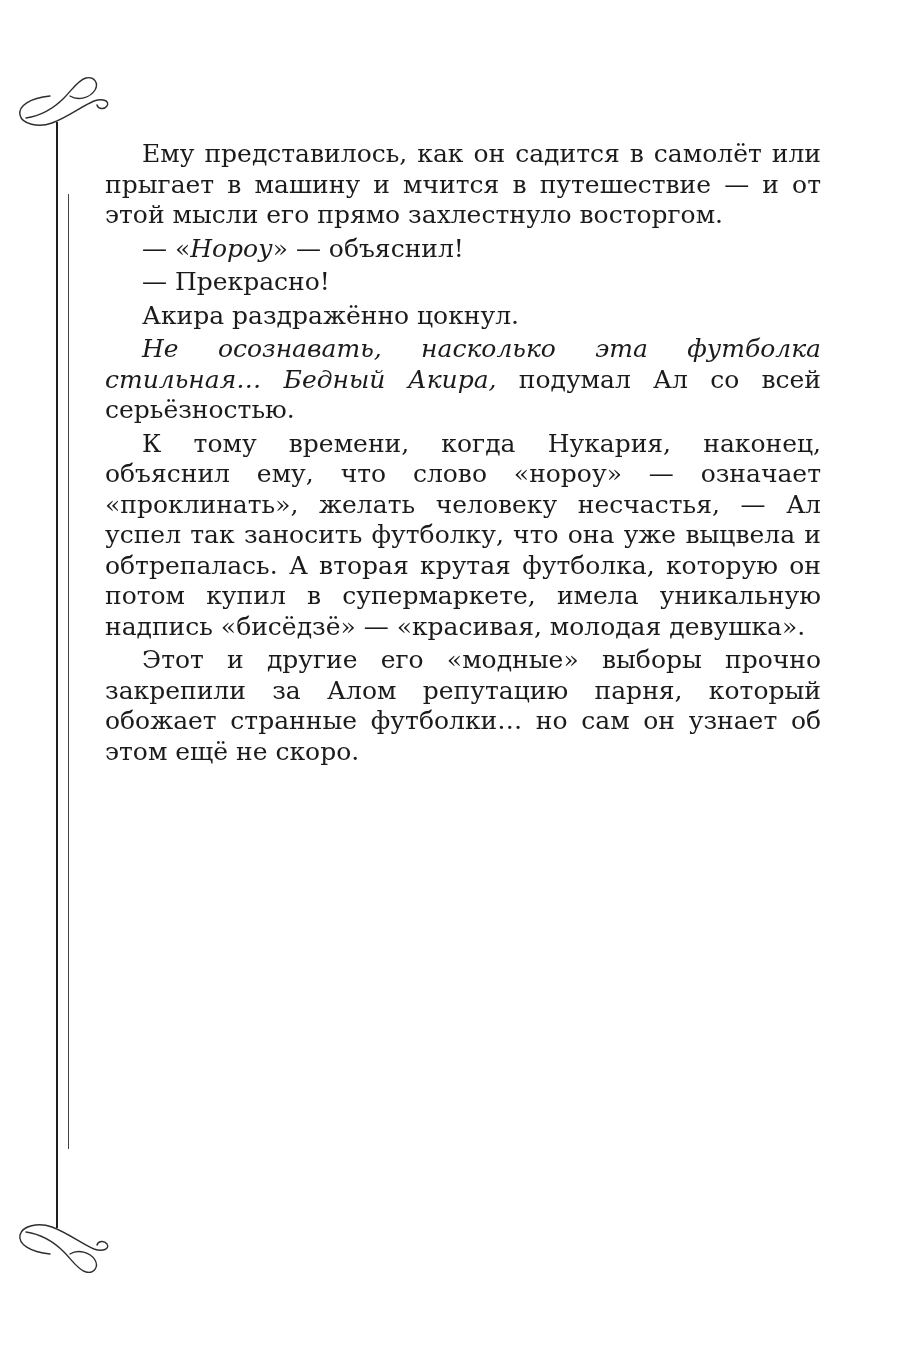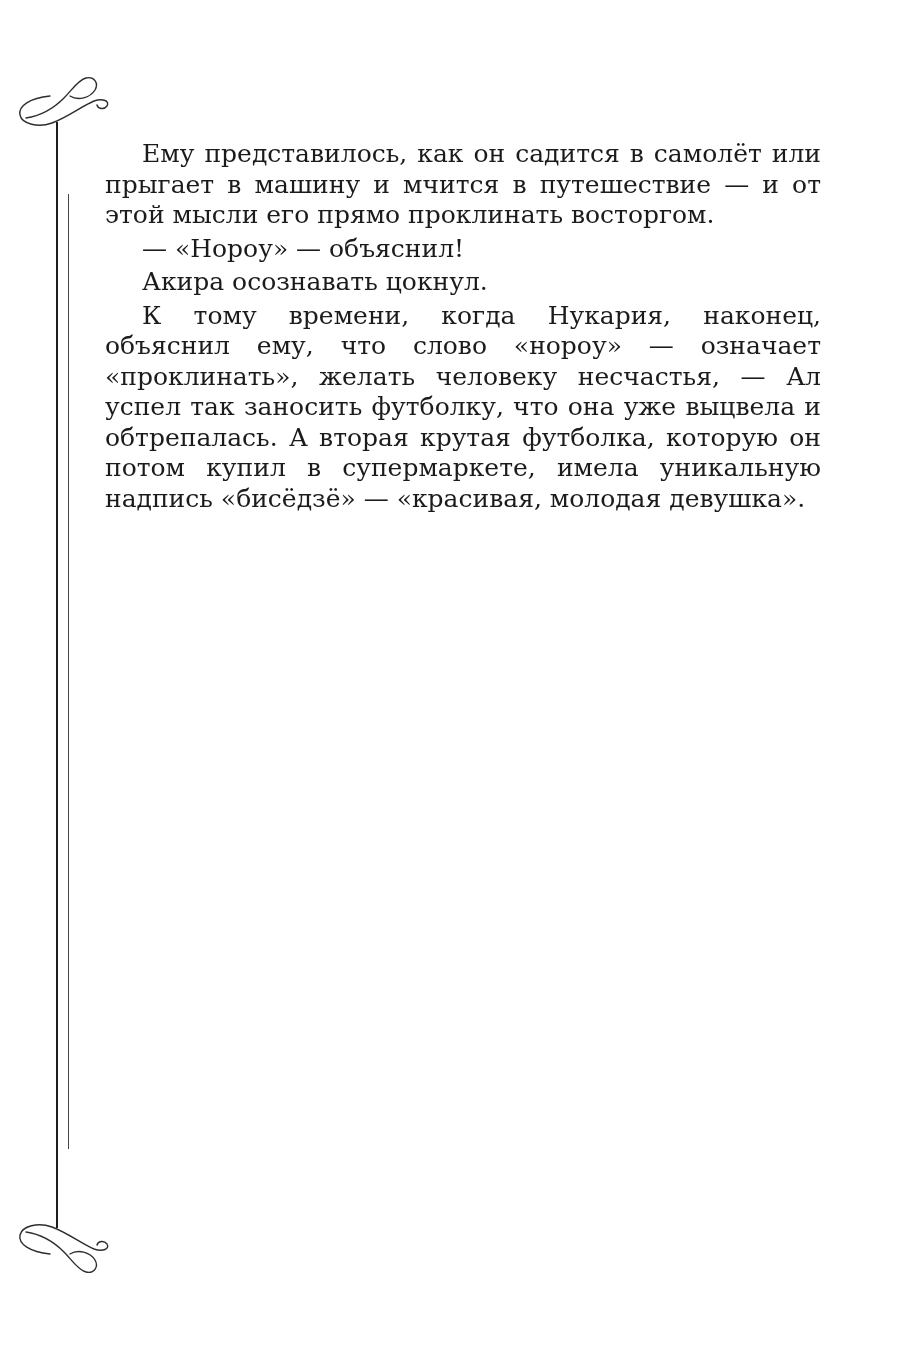--- a/index.html
+++ b/index.html
@@ -58,40 +58,43 @@
     line-height: 30.5px;
     text-align: justify;
     text-justify: inter-word;
   }
   .text-block p {
     margin: 0;
     margin-top: 3px;
     text-indent: 37px;
   }
   .text-block p:first-child { margin-top: 0; }
-  .it { }
+  .it { font-style: italic; }
 </style>
 </head>
 <body>
 
 <div class="page">
 
   <svg class="flourish flourish-top" viewBox="0 0 110 70" aria-hidden="true">
     <path d="M 40,26 C 20,28 8,36 10,45 C 12,54 28,58 42,53 C 58,47 72,36 84,31 C 93,28 100,31 97,36 C 94,40 88,39 87,35"></path>
     <path d="M 16,48 C 30,46 44,38 54,28 C 62,20 68,10 76,8 C 84,6 89,13 85,20 C 80,28 68,31 60,26"></path>
   </svg>
 
   <div class="rule-outer"></div>
   <div class="rule-inner"></div>
 
   <svg class="flourish flourish-bottom" viewBox="0 0 110 70" aria-hidden="true">
     <path d="M 40,26 C 20,28 8,36 10,45 C 12,54 28,58 42,53 C 58,47 72,36 84,31 C 93,28 100,31 97,36 C 94,40 88,39 87,35"></path>
     <path d="M 16,48 C 30,46 44,38 54,28 C 62,20 68,10 76,8 C 84,6 89,13 85,20 C 80,28 68,31 60,26"></path>
   </svg>
 
   <div class="text-block">
-      <p><span>Ему представилось, как он садится в самолёт или прыгает в машину и мчится в путешествие — и от этой мысли его прямо проклинать восторгом.</span></p>
+      <p><span>Ему представилось, как он садится в самолёт или прыгает в машину и мчится в путешествие — и от этой мысли его прямо захлестнуло восторгом.</span></p>
       <p><span>— «</span><span class="it">Нороу</span><span>» — объяснил!</span></p>
-      <p><span>Акира осознавать цокнул.</span></p>
+      <p><span>— Прекрасно!</span></p>
+      <p><span>Акира раздражённо цокнул.</span></p>
+      <p><span class="it">Не осознавать, насколько эта футболка стильная… Бедный Акира,</span><span> подумал Ал со всей серьёзностью.</span></p>
       <p><span>К тому времени, когда Нукария, наконец, объяснил ему, что слово «нороу» — означает «проклинать», желать человеку несчастья, — Ал успел так заносить футболку, что она уже выцвела и обтрепалась. А вторая крутая футболка, которую он потом купил в супермаркете, имела уникальную надпись «бисёдзё» — «красивая, молодая девушка».</span></p>
+      <p><span>Этот и другие его «модные» выборы прочно закрепили за Алом репутацию парня, который обожает странные футболки… но сам он узнает об этом ещё не скоро.</span></p>
     </div>
 
 </div>
 
 </body></html>

